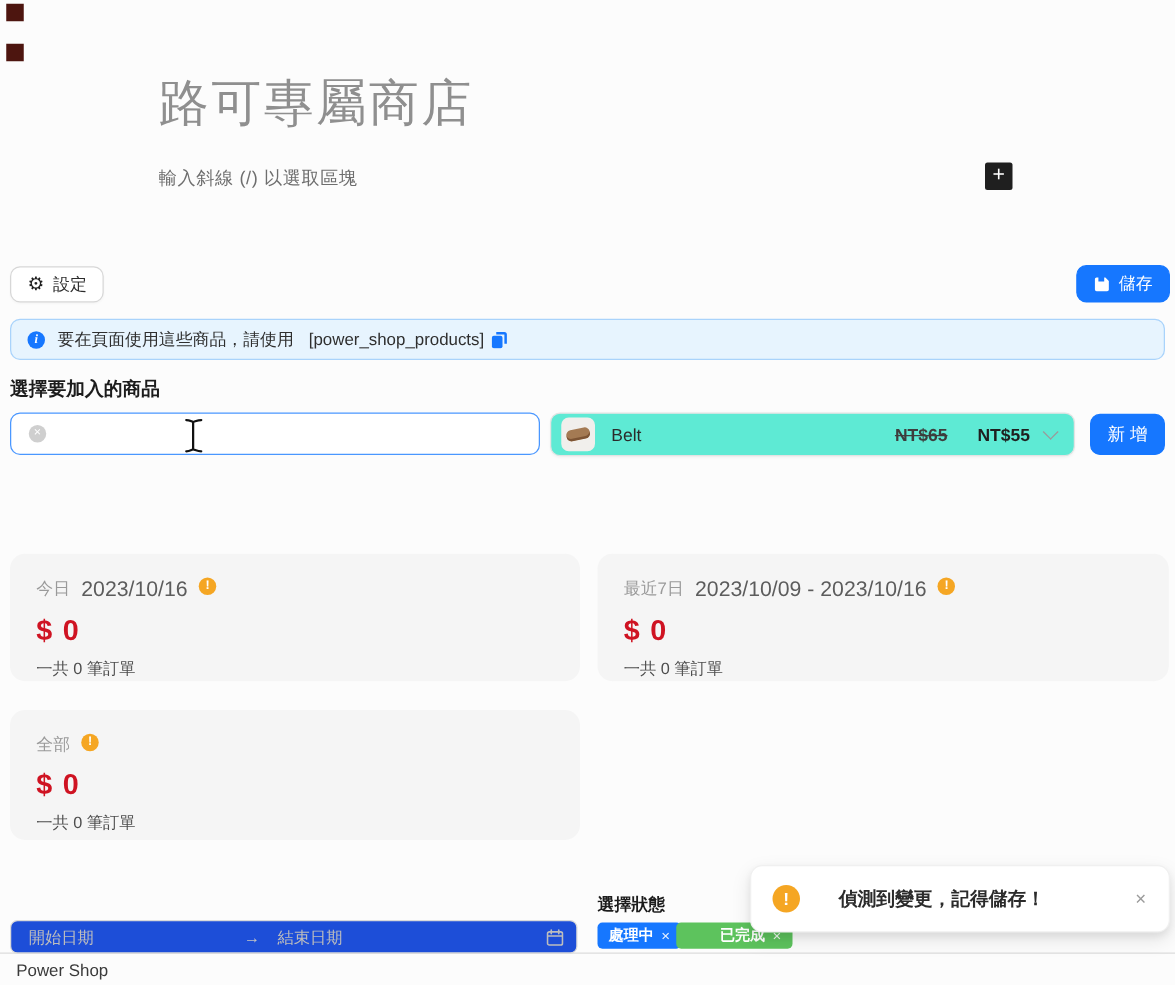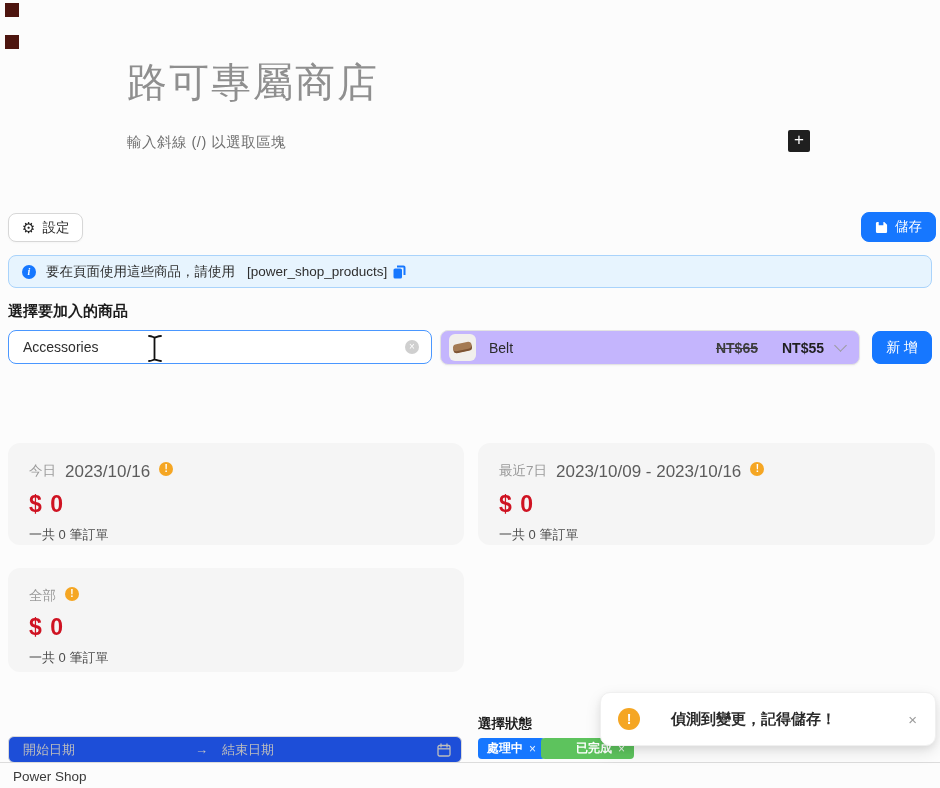--- a/index.html
+++ b/index.html
@@ -54,31 +54,31 @@
     border:1.5px solid #4a97ff; border-radius:8px; display:flex; align-items:center; padding:0 12px 0 14px;
   }
   .search-input .value { font-size:14px; color:#2e2e2e; flex:1; }
   .clear-circle {
     width:14px; height:14px; border-radius:50%; background:#cfcfcf; color:#fff;
     font-size:10px; line-height:14px; text-align:center; cursor:pointer;
   }
   .ibeam { left:146px; top:334px; }
 
   .product-select {
-    left:440px; top:330px; width:420px; height:35px; background:#c4b5fd; border:1px solid #e3e3e3;
+    left:440px; top:330px; width:420px; height:35px; background:#5eead4; border:1px solid #e3e3e3;
     border-radius:8px; display:flex; align-items:center; padding:0 12px 0 8px;
     box-shadow:0 1px 2px rgba(0,0,0,.04); cursor:pointer;
   }
   .thumb { width:27px; height:27px; border-radius:6px; background:#f1efec; position:relative; overflow:hidden; flex:none; }
   .belt-shape { position:absolute; left:4px; top:9px; width:19px; height:9px; background:#a47a53; border-radius:4px; transform:rotate(-12deg); box-shadow:inset 0 -2px 0 #7d5434; }
   .product-select .pname { margin-left:13px; font-size:14px; color:#2b2b2b; flex:1; }
   .price-del { font-size:14px; font-weight:600; color:#3d3d3d; text-decoration:line-through; }
   .price-ins { font-size:14px; font-weight:600; color:#1f1f1f; margin-left:4px;padding-left:20px; }
   .chevron { width:9px; height:9px; border-right:1.6px solid #9a9a9a; border-bottom:1.6px solid #9a9a9a; transform:rotate(45deg); margin:-4px 2px 0 12px; }
-  .add-btn { left:872px; top:331px; width:60px; height:33px; justify-content:center; font-size:14px;font-family:Liberation Serif, serif; }
+  .add-btn { left:872px; top:331px; width:60px; height:33px; justify-content:center; font-size:14px; }
 
   
   .card { background:#f5f5f5; border-radius:12px; padding:19px 21px; }
   .card-1 { left:8px; top:443px; width:456px; height:102px; }
   .card-2 { left:478px; top:443px; width:457px; height:102px; }
   .card-3 { left:8px; top:568px; width:456px; height:104px; }
   .card-head { display:flex; align-items:flex-start; gap:9px; }
   .card-title { font-size:13.5px; color:#9a9a9a; }
   .card-period { font-size:17px; color:#5c5c5c; font-weight:500; }
   .warn-dot {
@@ -157,21 +157,20 @@
     <svg width="13" height="14" viewBox="0 0 13 14">
         <path d="M4 0.5h6.5a2 2 0 0 1 2 2V10h-2V2.5H4z" fill="#1677ff"></path>
         <rect x="0.5" y="3.5" width="8.5" height="10" rx="1.6" fill="#1677ff"></rect>
       </svg>
   </span>
 </div>
 
 <div class="abs section-label">選擇要加入的商品</div>
 
 <div class="abs search-input">
-  <span class="value">Accessories</span>
   <span class="clear-circle">×</span>
 </div>
 <div class="abs ibeam">
   <svg width="17" height="29" viewBox="0 0 17 29">
       <path d="M3 2c3 0 4.5 1.5 5.5 1.5S12 2 15 2 M8.5 3.5v22 M3 27c3 0 4.5-1.5 5.5-1.5S12 27 15 27" stroke="#111" stroke-width="1.8" fill="none" stroke-linecap="round"></path>
     </svg>
 </div>
 
 <div class="abs product-select">
   <span class="thumb">

